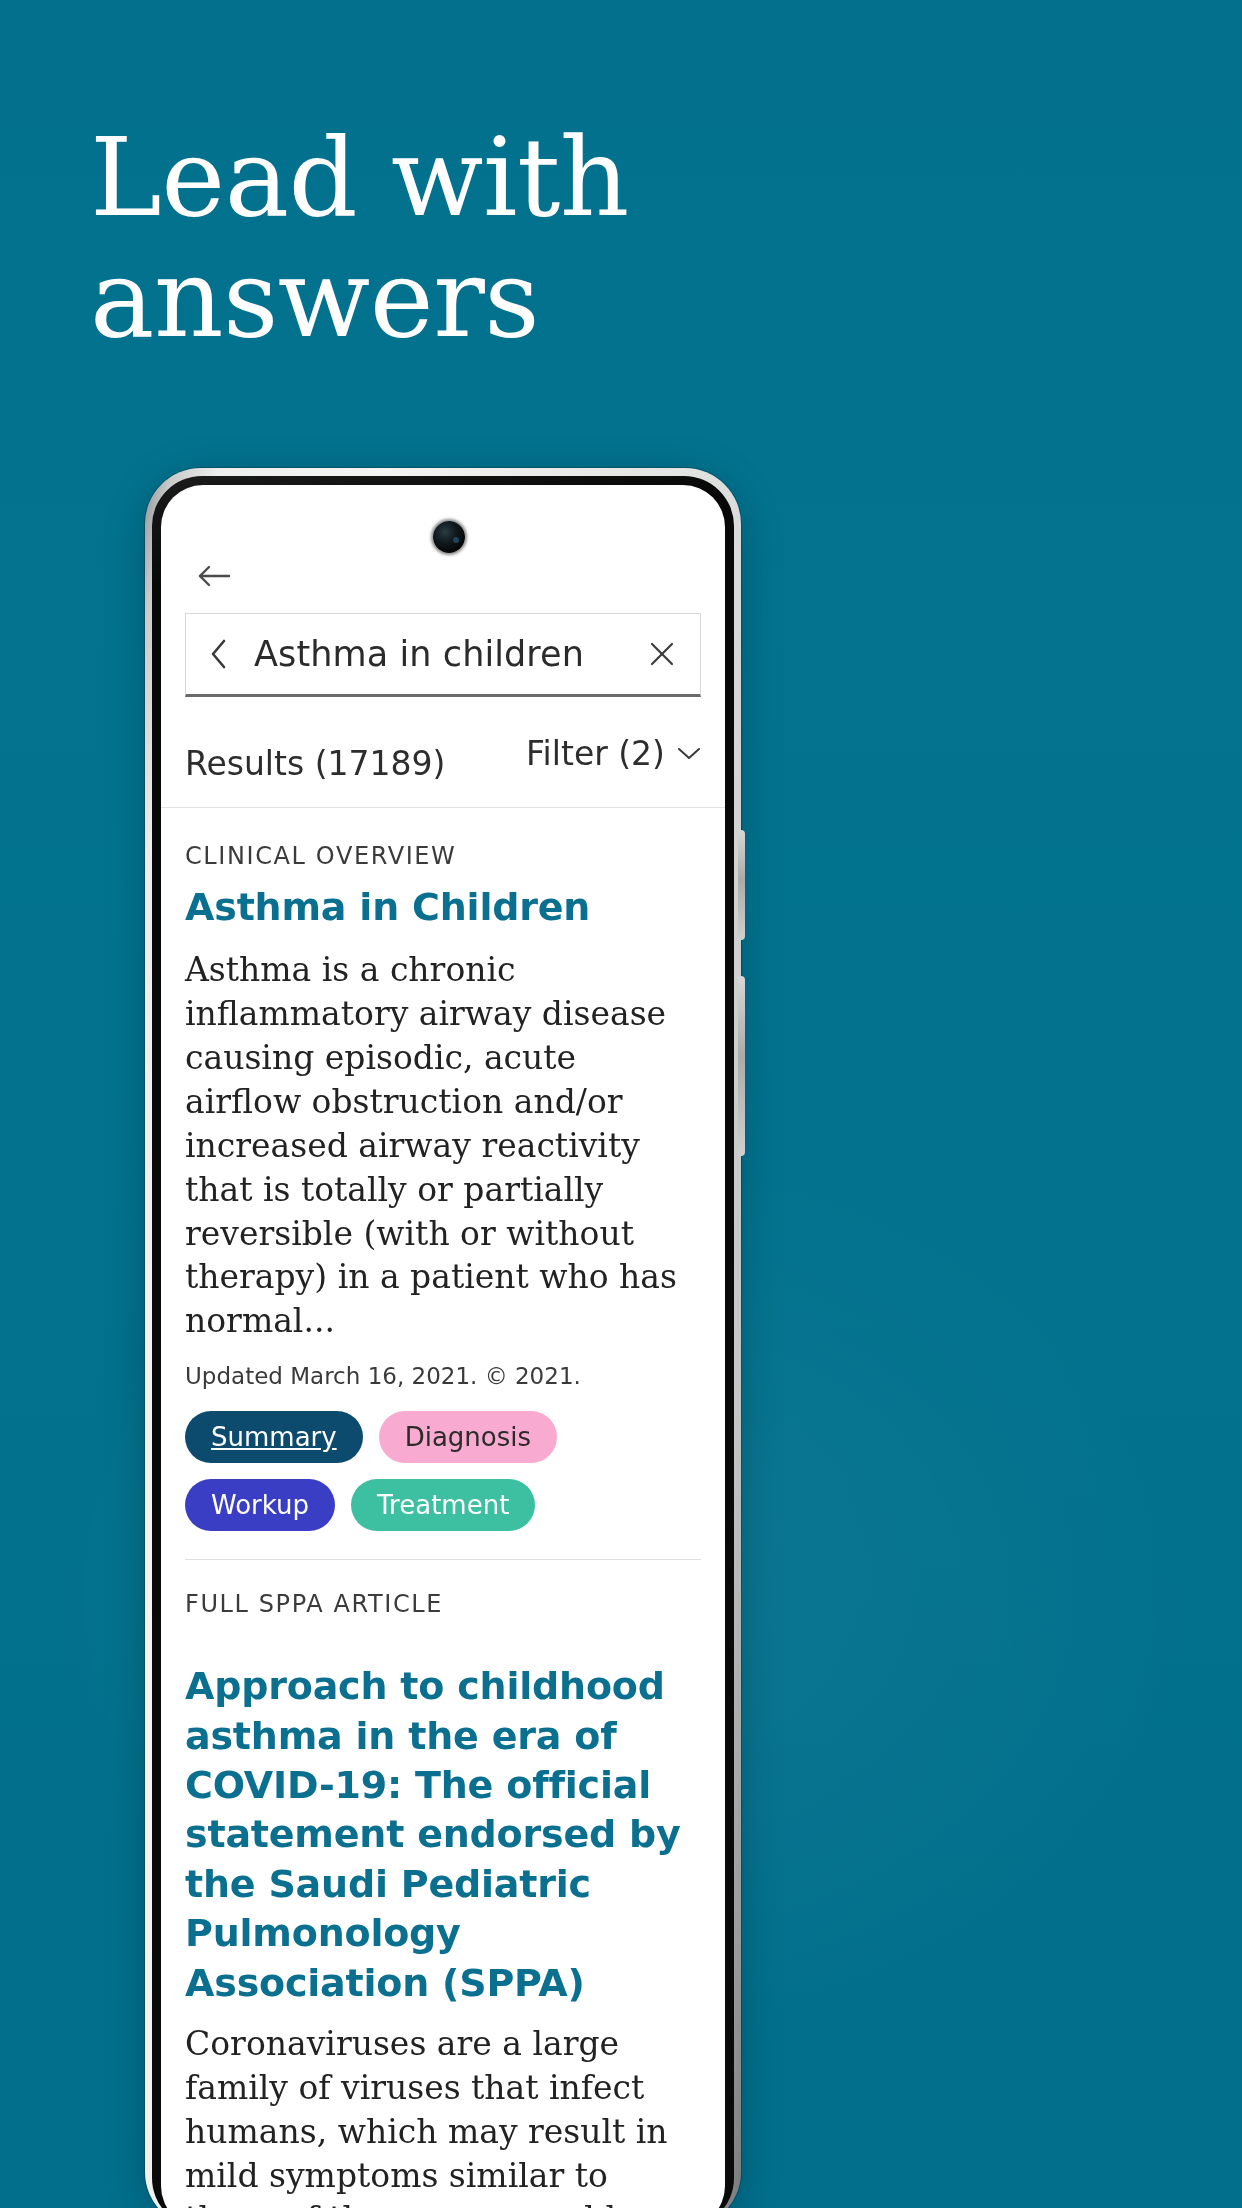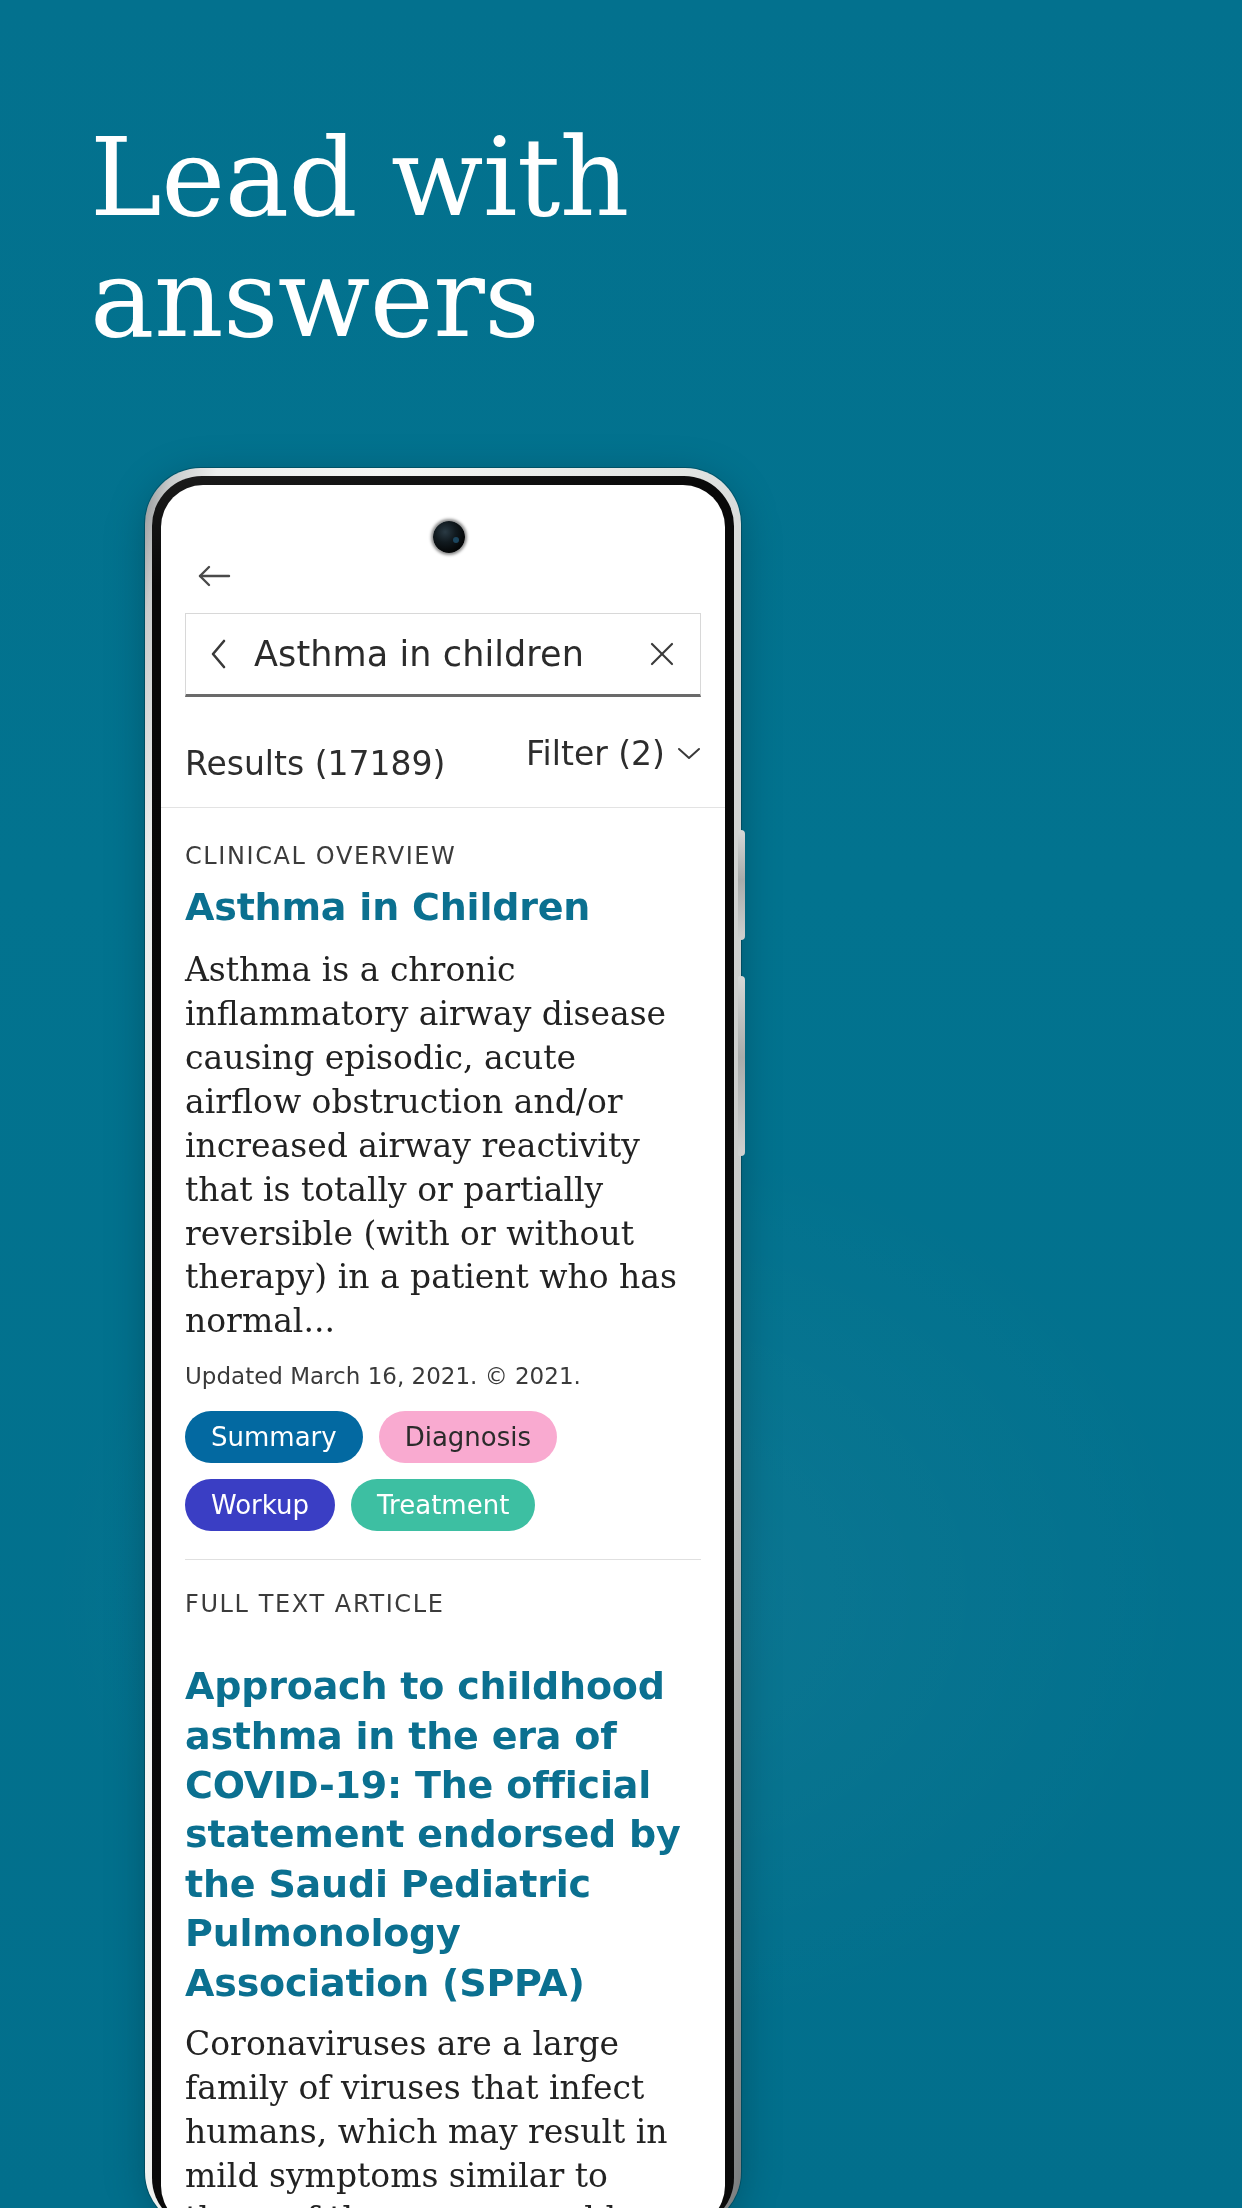--- a/index.html
+++ b/index.html
@@ -282,30 +282,30 @@
       </div>
 
       <div class="results-list">
 
         <div class="result-card first">
           <div class="eyebrow">CLINICAL OVERVIEW</div>
           <div class="result-title" style="color: rgb(11, 112, 144);">Asthma in Children</div>
           <div class="result-snippet">Asthma is a chronic inflammatory airway disease causing episodic, acute airflow obstruction and/or increased airway reactivity that is totally or partially reversible (with or without therapy) in a patient who has normal...</div>
           <div class="result-meta">Updated March 16, 2021. © 2021.</div>
           <div class="pills">
-            <span class="pill" style="background: #0369a1; color: rgb(255, 255, 255);">Summary</span>
+            <span class="pill" style="background: #0c4a6e; color: rgb(255, 255, 255); text-decoration: underline;">Summary</span>
             <span class="pill" style="background: rgb(249, 170, 208); color: rgb(43, 43, 43);">Diagnosis</span>
             <span class="pill" style="background: rgb(58, 62, 196); color: rgb(255, 255, 255);">Workup</span>
             <span class="pill" style="background: rgb(61, 191, 162); color: rgb(255, 255, 255);">Treatment</span>
           </div>
           <div class="card-sep"></div>
         </div>
 
         <div class="result-card">
-          <div class="eyebrow">FULL TEXT ARTICLE</div>
+          <div class="eyebrow">FULL SPPA ARTICLE</div>
           <div class="result-title multiline" style="color: rgb(11, 112, 144);">Approach to childhood asthma in the era of COVID-19: The official statement endorsed by the Saudi Pediatric Pulmonology Association (SPPA)</div>
           <div class="result-snippet">Coronaviruses are a large family of viruses that infect humans, which may result in mild symptoms similar to those of the common cold,</div>
         </div>
 
       </div>
     </div>
   </div>
 </div>
 
 </body></html>

